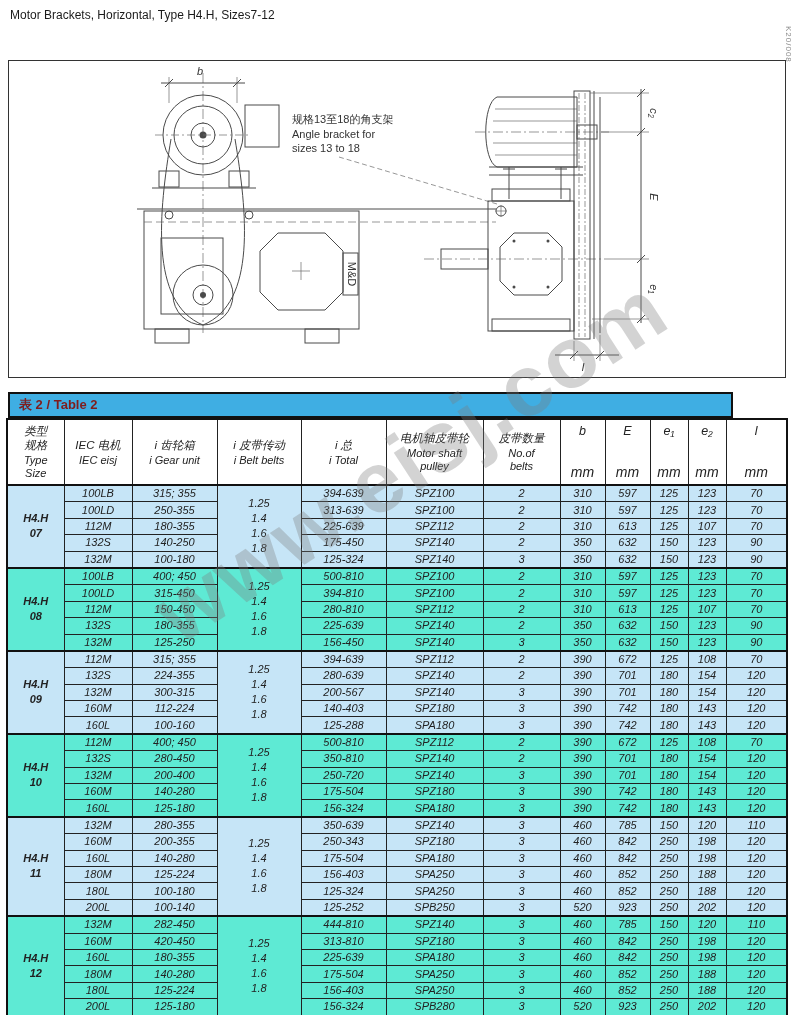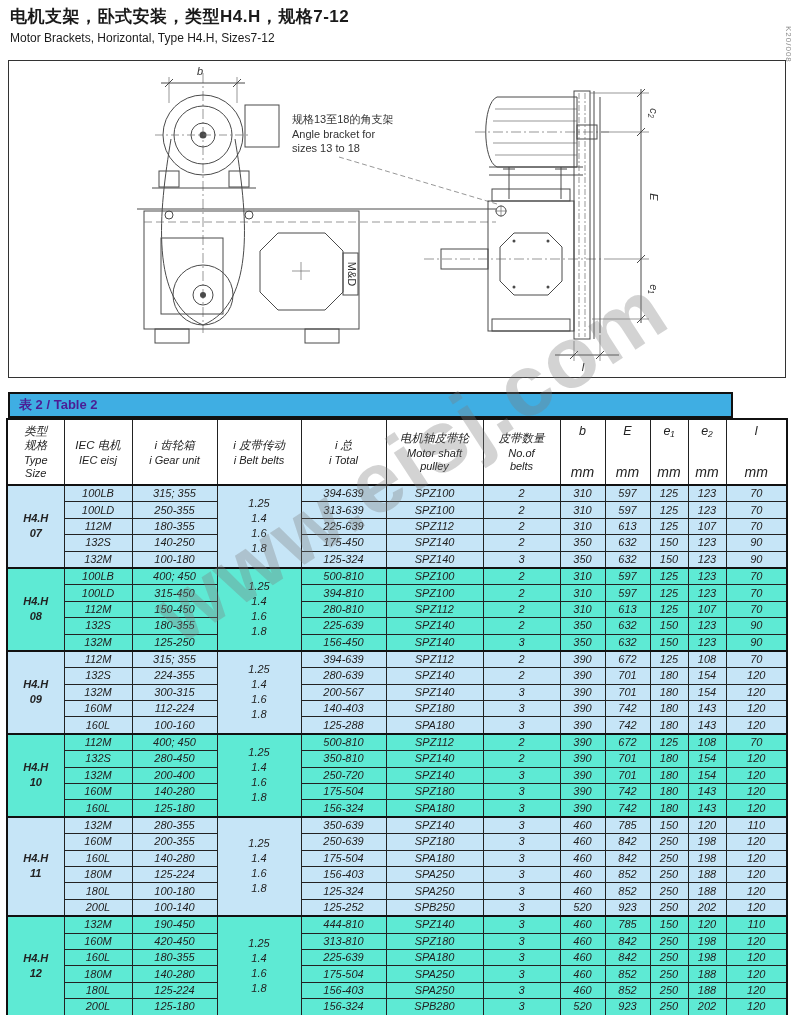--- a/index.html
+++ b/index.html
@@ -14,21 +14,21 @@
     position:absolute;right:3px;top:26px;font-size:8px;color:#8a8a8a;
     writing-mode:vertical-rl;letter-spacing:1px;
   }
   .drawing-box{
     position:absolute;left:8px;top:60px;width:778px;height:318px;
     border:1px solid #333;background:#fff;box-sizing:border-box;
   }
   .drawing-box svg{display:block;}
   .caption-bar{
     position:absolute;left:8px;top:392px;width:725px;height:26px;box-sizing:border-box;
-    background:#3FAEE3;border:2px solid #111;color:#4c1d95;font-weight:bold;
+    background:#3FAEE3;border:2px solid #111;color:#7f1d1d;font-weight:bold;
     font-size:13px;line-height:21px;padding-left:9px;
   }
   table.spec{
     position:absolute;left:6px;top:418px;width:780px;border-collapse:collapse;
     table-layout:fixed;border:2px solid #111;background:#5eead4;font-style:italic;
   }
   table.spec th,table.spec td{
     border:1px solid #222;padding:0;text-align:center;vertical-align:middle;
     font-size:11px;color:#222;overflow:hidden;
   }
@@ -51,21 +51,20 @@
   }
   .dwg-line{stroke:#4a4a4a;fill:none;stroke-width:1;}
   .dwg-thin{stroke:#6a6a6a;fill:none;stroke-width:.7;}
   .dwg-text{font-size:11px;fill:#333;stroke:none;font-family:"Liberation Sans",sans-serif;}
   .dwg-dim{font-size:11px;font-style:italic;fill:#333;stroke:none;}
 </style>
 </head>
 <body>
 
 <div class="titles">
-  <div class="title-zh">电机支架，卧式安装，类型H4.H，规格7-12</div>
   <div class="title-en">Motor Brackets, Horizontal, Type H4.H, Sizes7-12</div>
 </div>
 <div class="side-code">K20/008</div>
 
 <div class="drawing-box">
   <svg width="776" height="316" viewBox="0 0 776 316">
 
     <g>
       <line class="dwg-thin" x1="194" y1="12" x2="194" y2="272" stroke-dasharray="10 3 2 3"></line>
 
@@ -520,21 +519,21 @@
         <td>3</td>
         <td>460</td>
         <td>785</td>
         <td>150</td>
         <td>120</td>
         <td>110</td>
       </tr>
       <tr class="shaded">
         <td>160M</td>
         <td>200-355</td>
-        <td>250-639</td>
+        <td>250-343</td>
         <td>SPZ180</td>
         <td>3</td>
         <td>460</td>
         <td>842</td>
         <td>250</td>
         <td>198</td>
         <td>120</td>
       </tr>
       <tr class="shaded">
         <td>160L</td>
@@ -580,21 +579,21 @@
         <td>3</td>
         <td>520</td>
         <td>923</td>
         <td>250</td>
         <td>202</td>
         <td>120</td>
       </tr>
       <tr class=" gfirst">
         <td class="typecell" rowspan="6">H4.H<br>12</td>
         <td>132M</td>
-        <td>190-450</td>
+        <td>282-450</td>
         <td class="beltcell" rowspan="6">1.25<br>1.4<br>1.6<br>1.8</td>
         <td>444-810</td>
         <td>SPZ140</td>
         <td>3</td>
         <td>460</td>
         <td>785</td>
         <td>150</td>
         <td>120</td>
         <td>110</td>
       </tr>

